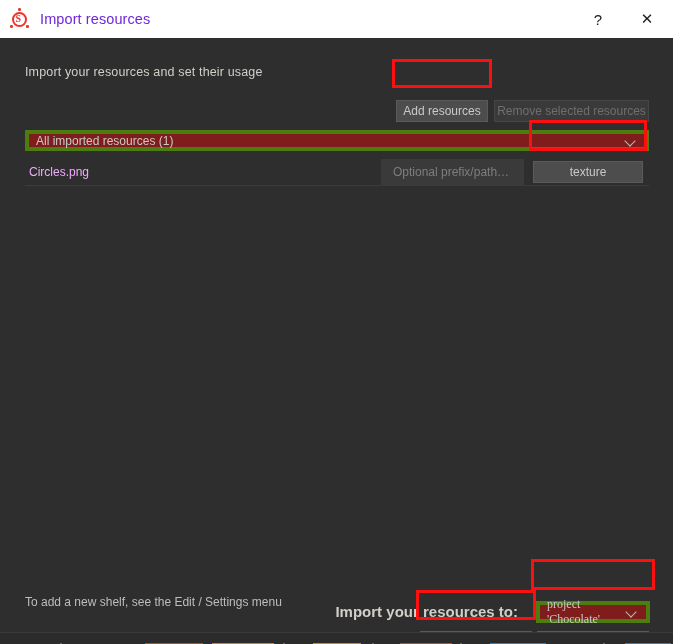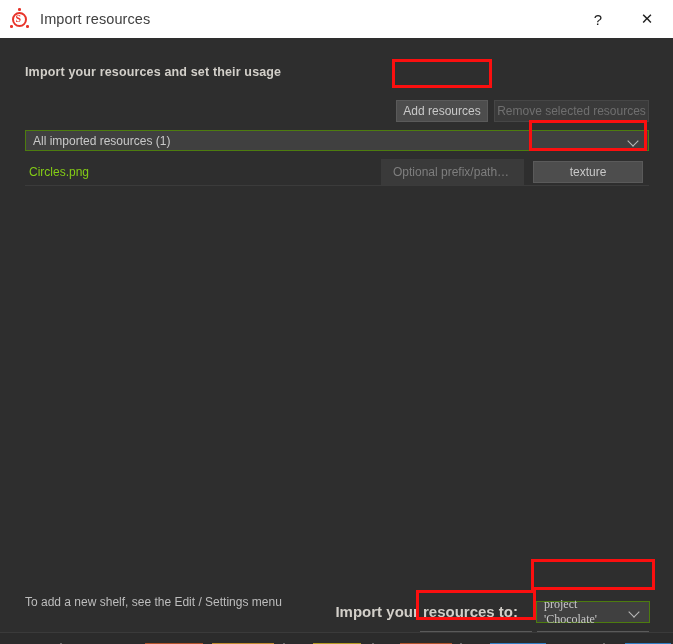--- a/index.html
+++ b/index.html
@@ -14,73 +14,73 @@
   .titlebar{
     position:absolute;left:0;top:0;width:673px;height:38px;
     background:#ffffff;
     display:flex;align-items:center;
   }
   .titlebar .app-icon{
     width:22px;height:22px;margin-left:10px;margin-right:8px;
     position:relative;flex:0 0 auto;
   }
   .titlebar .title-text{
-    font-size:14.5px;color:#404040;letter-spacing:.1px;
+    font-size:14.5px;color:#6d28d9;letter-spacing:.1px;
     font-family:"Liberation Sans", sans-serif;
   }
   .titlebar .spacer{flex:1 1 auto;}
   .tb-btn{
     width:46px;height:38px;display:flex;align-items:center;justify-content:center;
     color:#1b1b1b;font-size:15px;flex:0 0 auto;
   }
   .tb-btn.close{width:52px;}
   
   .dialog-body{
     position:absolute;left:0;top:38px;width:673px;height:594px;
     background:#2e2e2e;
   }
   .section-title{
     position:absolute;left:25px;top:27px;
-    font-size:12.5px;font-weight:bold;color:#d2cfc9;
+    font-size:12.5px;font-weight:normal;color:#d2cfc9;
     letter-spacing:.15px;
   }
   
   .qbtn{
     background:#4d4d4d;border:1px solid #5a5a5a;
     color:#c9c9c9;font-size:12px;
     display:flex;align-items:center;justify-content:center;
     box-sizing:border-box;
     font-family:"Liberation Sans", sans-serif;
   }
   .qbtn.disabled{color:#6f6f6f;background:#3a3a3a;border-color:#464646;}
   #add-resources-btn{position:absolute;left:396px;top:62px;width:92px;height:22px;}
   #remove-resources-btn{position:absolute;left:494px;top:62px;width:155px;height:22px;}
   
   .qcombo{
-    background:#404040;border:1px solid #4d7c0f;box-sizing:border-box;
+    background:#7f1d1d;border:4px solid #4d7c0f;box-sizing:border-box;
     display:flex;align-items:center;color:#c9c9c9;font-size:12px;
   }
   #filter-combo{position:absolute;left:25px;top:92px;width:624px;height:21px;padding-left:7px;}
   #filter-combo .combo-label{flex:1 1 auto;}
   .chev{
     width:16px;height:16px;flex:0 0 auto;margin-right:6px;position:relative;
   }
   .chev:before{
     content:"";position:absolute;left:3px;top:4px;width:7px;height:7px;
     border-right:1.4px solid #b9b9b9;border-bottom:1.4px solid #b9b9b9;
     transform:rotate(45deg);
   }
   
   .res-list{position:absolute;left:25px;top:120px;width:624px;height:432px;}
   .res-row{
     position:relative;height:27px;display:flex;align-items:center;
     border-bottom:1px solid #3b3b3b;
   }
   .res-name{
-    font-size:12px;color:#84cc16;padding-left:4px;
+    font-size:12px;color:#f0abfc;padding-left:4px;
     flex:0 0 352px;
   }
   .res-prefix{
     flex:0 0 143px;height:26px;background:#3a3a3a;
     display:flex;align-items:center;
     font-size:12px;color:#7e7e7e;padding-left:12px;box-sizing:border-box;
   }
   .res-usage-wrap{flex:1 1 auto;display:flex;justify-content:flex-end;align-items:center;}
   #usage-btn{width:110px;height:22px;margin-right:6px;}
   

